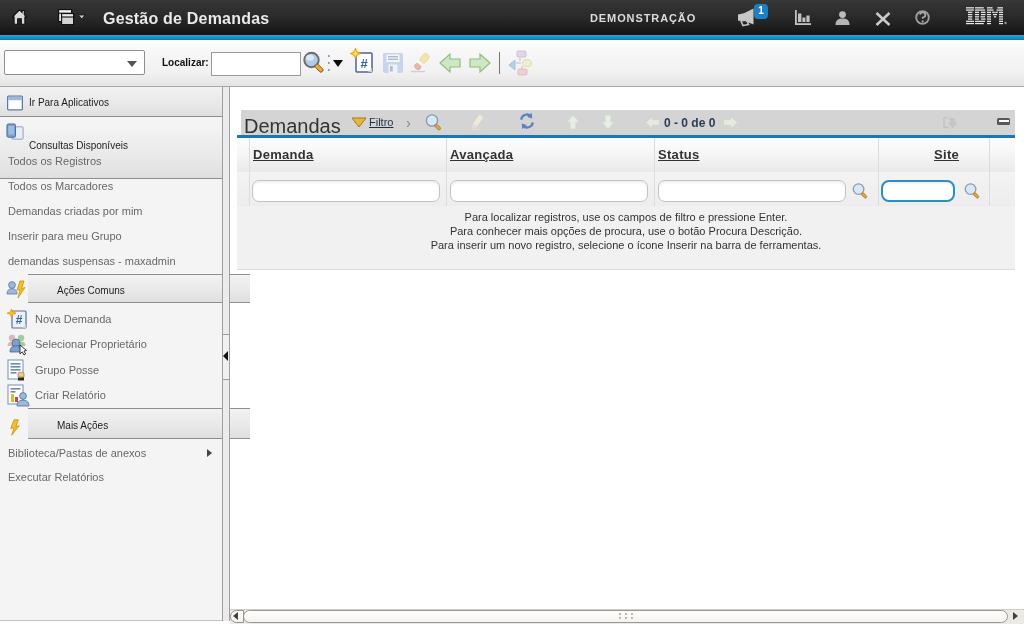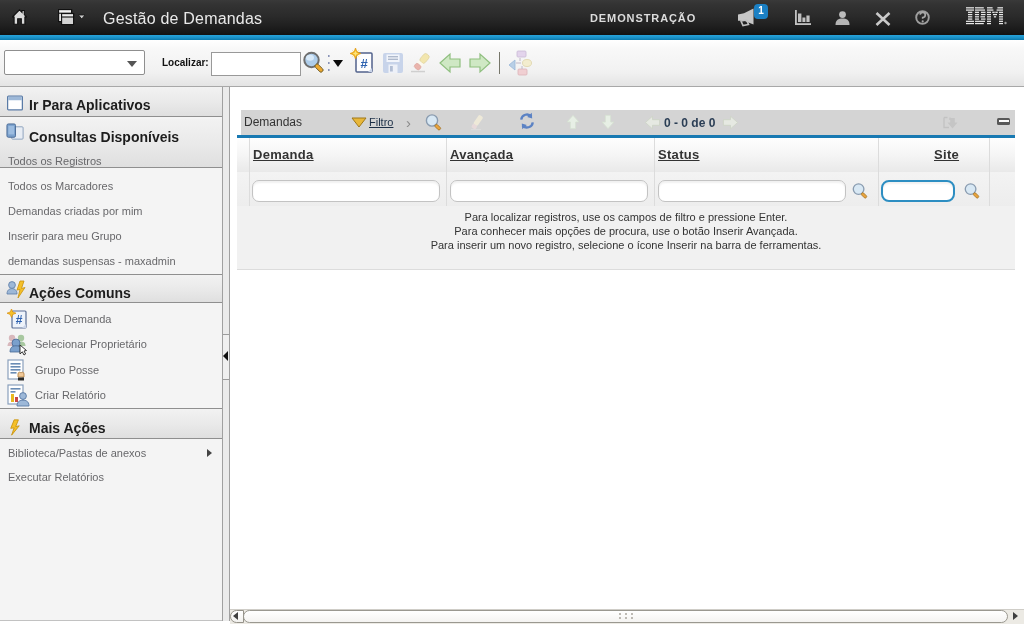--- a/index.html
+++ b/index.html
@@ -4,55 +4,55 @@
 <style>
 * { margin:0; padding:0; box-sizing:border-box; }
 html,body { width:1024px; height:624px; overflow:hidden; background:#fff;
   font-family:"Liberation Sans", sans-serif; }
 .abs { position:absolute; }
 
 
 #topbar { left:0; top:0; width:1024px; height:35px;
   background:linear-gradient(180deg,#393939 0%,#323232 15%,#2b2b2b 45%,#1f1f1f 75%,#161616 93%,#101010 100%); }
 #bluebar { left:0; top:35px; width:1024px; height:5px; background:linear-gradient(180deg,#27a2da 0%,#1a90c6 55%,#0c79ab 100%); }
-#apptitle { left:103px; top:10px; font-size:16px; font-weight:normal; color:#e9e9e9; letter-spacing:0.2px;}
+#apptitle { left:103px; top:10px; font-size:16px; font-weight:bold; color:#e9e9e9; letter-spacing:0.2px;}
 #demo { left:590px; top:12px; font-size:11px; font-weight:bold; color:#dcdcdc; letter-spacing:0.9px; }
 .badge { left:754px; top:4px; width:14px; height:15px; background:#1b80c4; border-radius:4px;
   color:#fff; font-size:10px; font-weight:bold; text-align:center; line-height:14px; }
 
 
 #toolbar { left:0; top:40px; width:1024px; height:47px;
   background:linear-gradient(180deg,#ffffff 0%,#f8f8f8 20%,#f1f1f1 70%,#e4e4e4 100%);
   border-bottom:1px solid #a8a8a8; }
 #combo { left:4px; top:50px; width:141px; height:25px; background:#fff;
   border:1px solid #8f8f8f; border-radius:2px; }
 #combo .arr { position:absolute; right:7px; top:10px; width:0; height:0;
   border-left:5px solid transparent; border-right:5px solid transparent; border-top:6px solid #555; }
 #loclabel { left:162px; top:57px; font-size:10px; font-weight:bold; color:#111; }
 #locinput { left:211px; top:52px; width:90px; height:24px; background:#fff; border:1px solid #999; }
 
 
 #sidebar { left:0; top:87px; width:222px; height:534px; background:#f4f4f4; border-bottom:1px solid #c2c2c2; }
 .sechead { position:absolute; left:0; width:222px; height:31px;
   background:linear-gradient(180deg,#f2f2f2 0%,#e9e9e9 55%,#dfdfdf 100%);
   border-bottom:1px solid #8f8f8f; }
-.bt { border-top:1px solid #8f8f8f; height:29px !important; }
-.sechead span { position:absolute; left:29px; top:10px; font-size:14px; font-weight:bold; color:#1d1d1d; }
+.bt { border-top:1px solid #8f8f8f; height:29px !important;margin-left:28px; }
+.sechead span { position:absolute; left:29px; top:10px; font-size:10px; font-weight:normal; color:#1d1d1d; }
 .sb-link { position:absolute; left:8px; font-size:11px; color:#68686b; }
 .ai-label { position:absolute; left:35px; font-size:11px; color:#68686b; }
 
 
 #splitter { left:222px; top:87px; width:8px; height:534px; background:#ebebeb;
   border-left:1px solid #a0a0a0; border-right:1px solid #a0a0a0; }
 #splitarrow { left:223px; top:351px; width:0; height:0; border-top:5px solid transparent; border-bottom:5px solid transparent; border-right:5px solid #111; }
 
 
 #panelhead { left:241px; top:110px; width:774px; height:25px; background:#d4d4d4; }
 #bluerule { left:237px; top:135px; width:778px; height:3px; background:#1879b2; }
-#ptitle { left:244px; top:115px; font-size:12px; color:#333; }
+#ptitle { left:244px; top:115px; font-size:20px; color:#333; }
 .plink { font-size:11px; color:#1c2f47; }
 #pagec { left:664px; top:116px; font-size:12px; font-weight:bold; color:#2b3e55; }
 
 #thead-row { left:237px; top:138px; width:778px; height:34px;
   background:linear-gradient(180deg,#fefefe 0%,#f4f4f4 55%,#e9e9e9 100%); }
 #filter-row { left:237px; top:172px; width:778px; height:34px;
   background:linear-gradient(180deg,#f3f3f3 0%,#ededed 100%); }
 #msg-area { left:237px; top:206px; width:778px; height:64px; background:#f1f1f1;
   border-bottom:1px solid #dcdcdc; }
 .th { position:absolute; top:147px; font-size:13px; letter-spacing:0.3px; font-weight:bold; color:#333; text-decoration:underline; }
@@ -221,21 +221,21 @@
   <ellipse cx="20" cy="13" rx="4.5" ry="3.5" fill="#f3edcf" stroke="#ddd3a8" stroke-width="0.8"></ellipse>
   <rect x="11" y="19" width="9" height="6" rx="1" fill="#f0cfd2" stroke="#dcb3b8" stroke-width="0.8"></rect>
   <path d="M2 15 L8 10 L8 20 Z" fill="#b8cfe6" stroke="#9ab8d8" stroke-width="0.8"></path>
   <path d="M13 8 L13 11 M9 13 L14 13 M15 16 L15 19" stroke="#c0b8c8" stroke-width="1"></path>
 </svg>
 
 <div class="abs" id="sidebar"></div>
 <div class="sechead" style="top:87px;height:30px">
     <span>Ir Para Aplicativos</span>
   </div>
-<div class="sechead" style="top:119px;height:49px">
+<div class="sechead" style="top:130px;height:49px">
     <span>Consultas Disponíveis</span>
   </div>
 <div class="sb-link" style="top:155px">Todos os Registros</div>
 <div class="sb-link" style="top:180px">Todos os Marcadores</div>
 <div class="sb-link" style="top:205px">Demandas criadas por mim</div>
 <div class="sb-link" style="top:230px">Inserir para meu Grupo</div>
 <div class="sb-link" style="top:255px">demandas suspensas - maxadmin</div>
 <div class="sechead bt" style="top:274px">
     <span>Ações Comuns</span>
   </div>
@@ -372,21 +372,21 @@
 
 <svg class="abs" style="left:851px;top:182px" width="18" height="18" viewBox="0 0 19 19">
   <circle cx="8" cy="7.5" r="5.6" fill="#d8e8f4" stroke="#8a9cb0" stroke-width="1.4"></circle>
   <rect x="12" y="11" width="6.5" height="3" rx="1.2" transform="rotate(45 12.5 11.5)" fill="#e8a33d" stroke="#9a6b1e" stroke-width="0.7"></rect>
 </svg>
 <svg class="abs" style="left:963px;top:182px" width="18" height="18" viewBox="0 0 19 19">
   <circle cx="8" cy="7.5" r="5.6" fill="#d8e8f4" stroke="#8a9cb0" stroke-width="1.4"></circle>
   <rect x="12" y="11" width="6.5" height="3" rx="1.2" transform="rotate(45 12.5 11.5)" fill="#e8a33d" stroke="#9a6b1e" stroke-width="0.7"></rect>
 </svg>
 <div class="msg" style="top:211px">Para localizar registros, use os campos de filtro e pressione Enter.</div>
-<div class="msg" style="top:225px">Para conhecer mais opções de procura, use o botão Inserir Avançada.</div>
+<div class="msg" style="top:225px">Para conhecer mais opções de procura, use o botão Procura Descrição.</div>
 <div class="msg" style="top:239px">Para inserir um novo registro, selecione o ícone Inserir na barra de ferramentas.</div>
 
 <div class="abs" id="hscroll"></div>
 <div class="abs" style="left:230px;top:610px;width:14px;height:13px;background:linear-gradient(180deg,#ffffff,#f1f0ed);border:1px solid #96938a;border-radius:7px 0 0 7px"></div>
 <div class="abs" id="hthumb"></div>
 <div class="abs" style="left:233px;top:612px;width:0;height:0;border-top:4px solid transparent;border-bottom:4px solid transparent;border-right:5px solid #3f3f3f"></div>
 <div class="abs" style="left:1013px;top:612px;width:0;height:0;border-top:4px solid transparent;border-bottom:4px solid transparent;border-left:5px solid #3f3f3f"></div>
 <svg class="abs" style="left:618px;top:612px" width="16" height="8" viewBox="0 0 16 8">
   <g fill="#a8a59c">
       <circle cx="2" cy="2" r="1"></circle>

